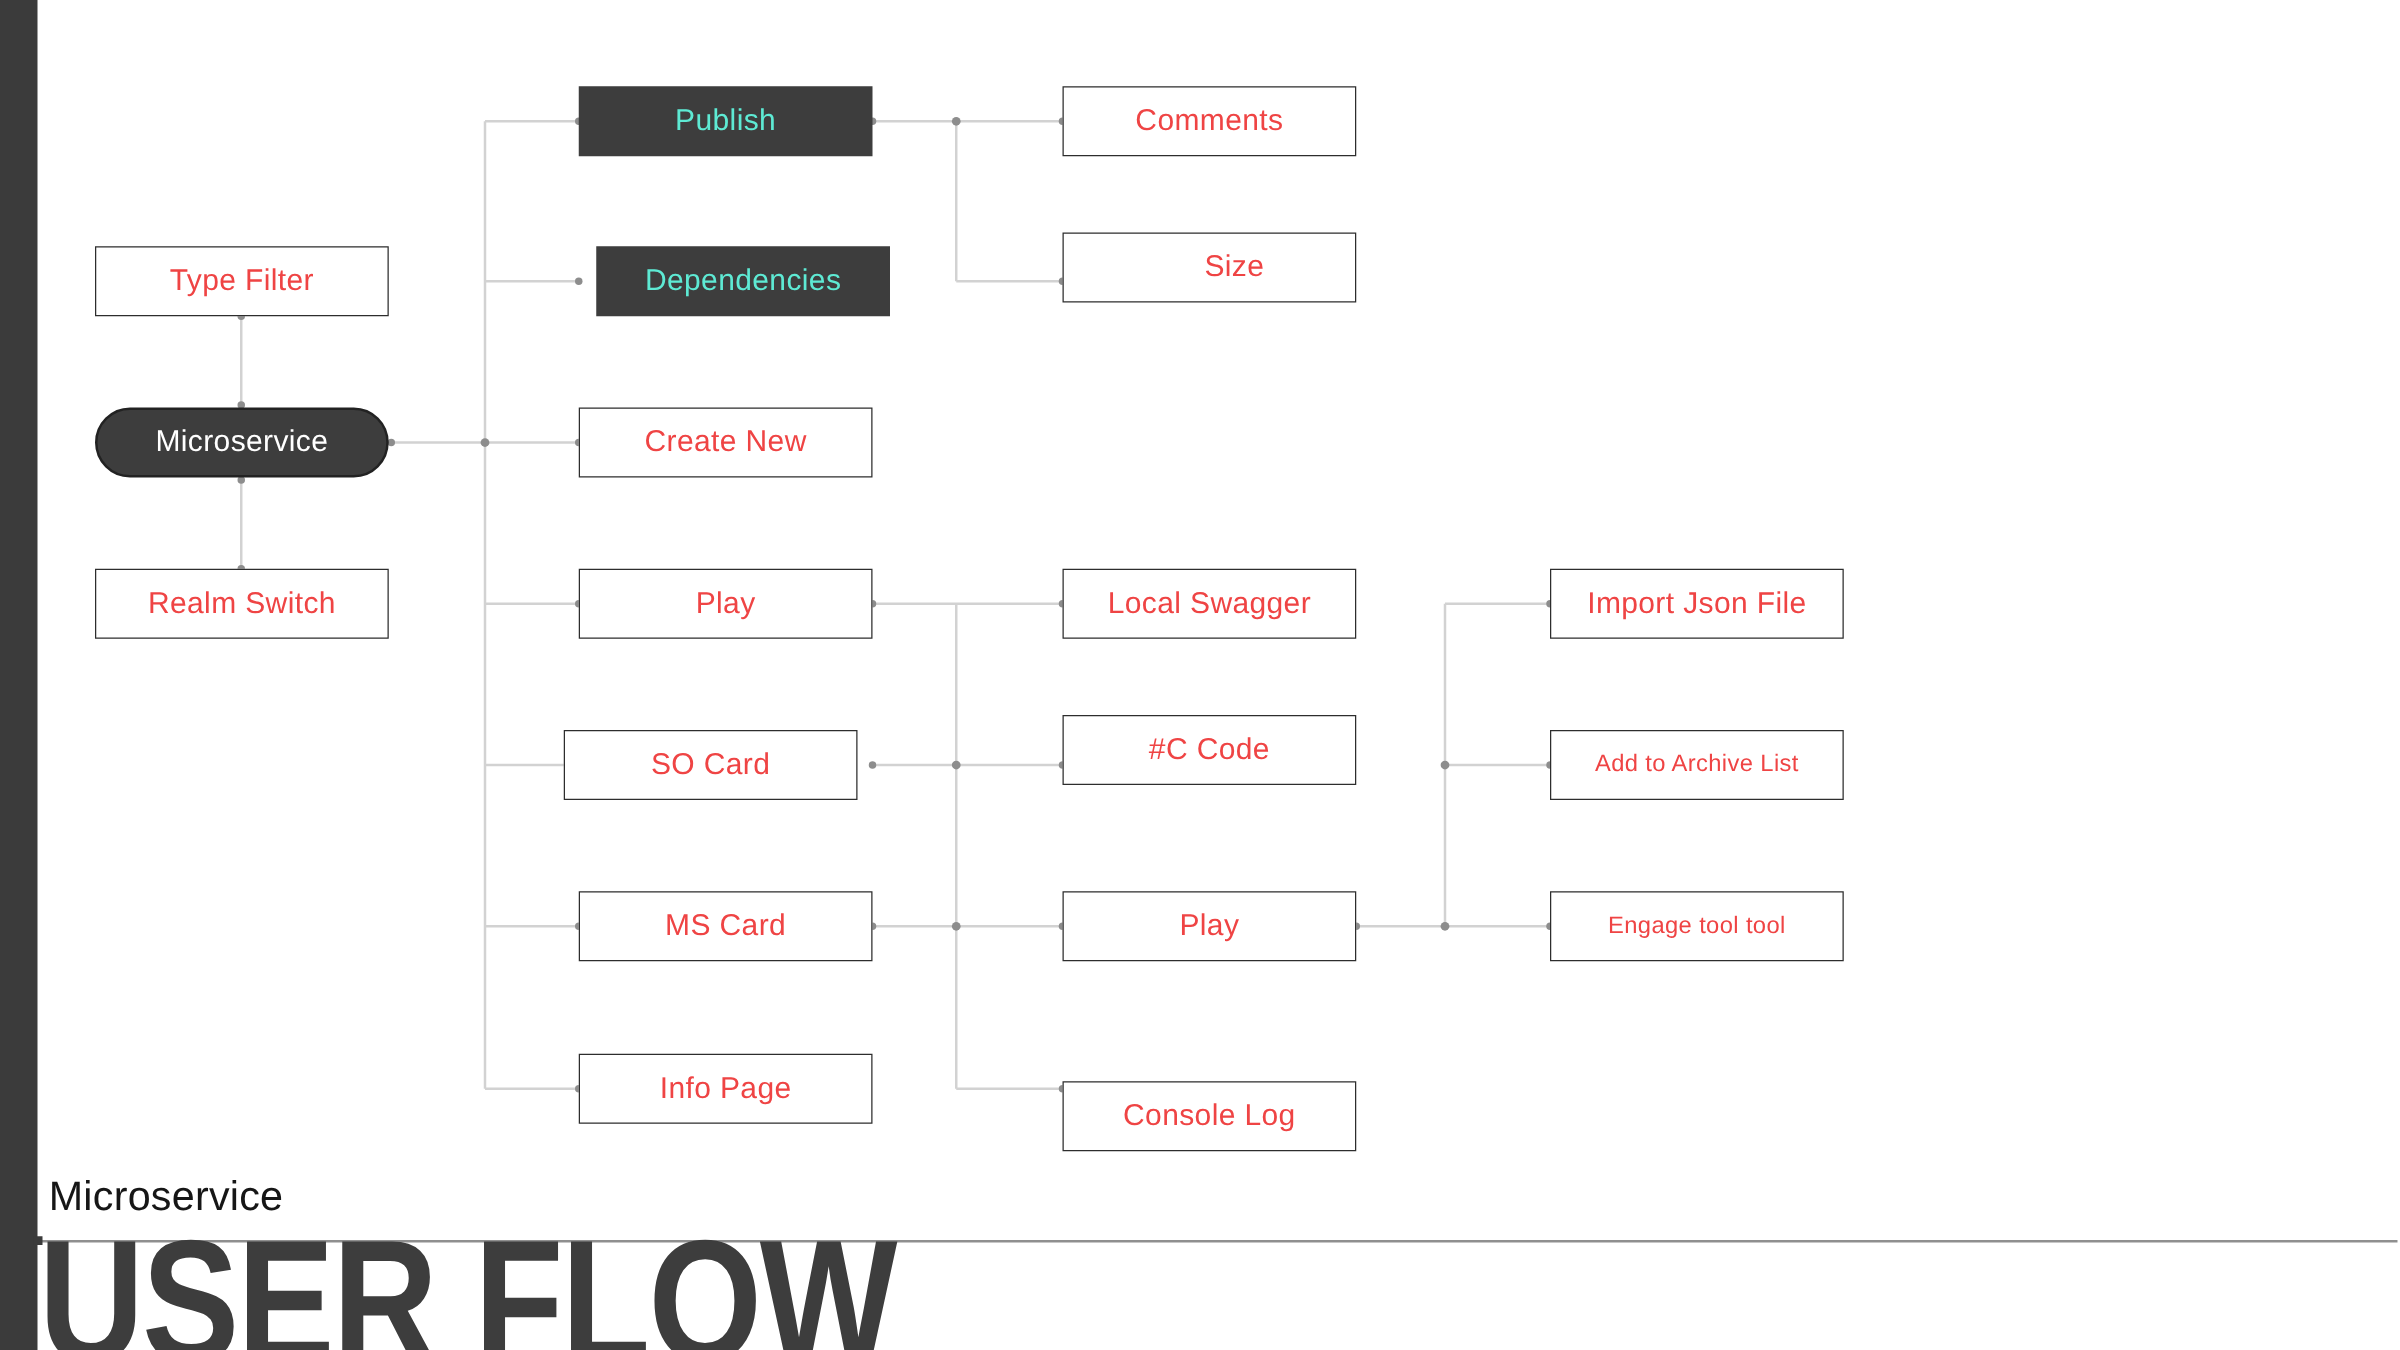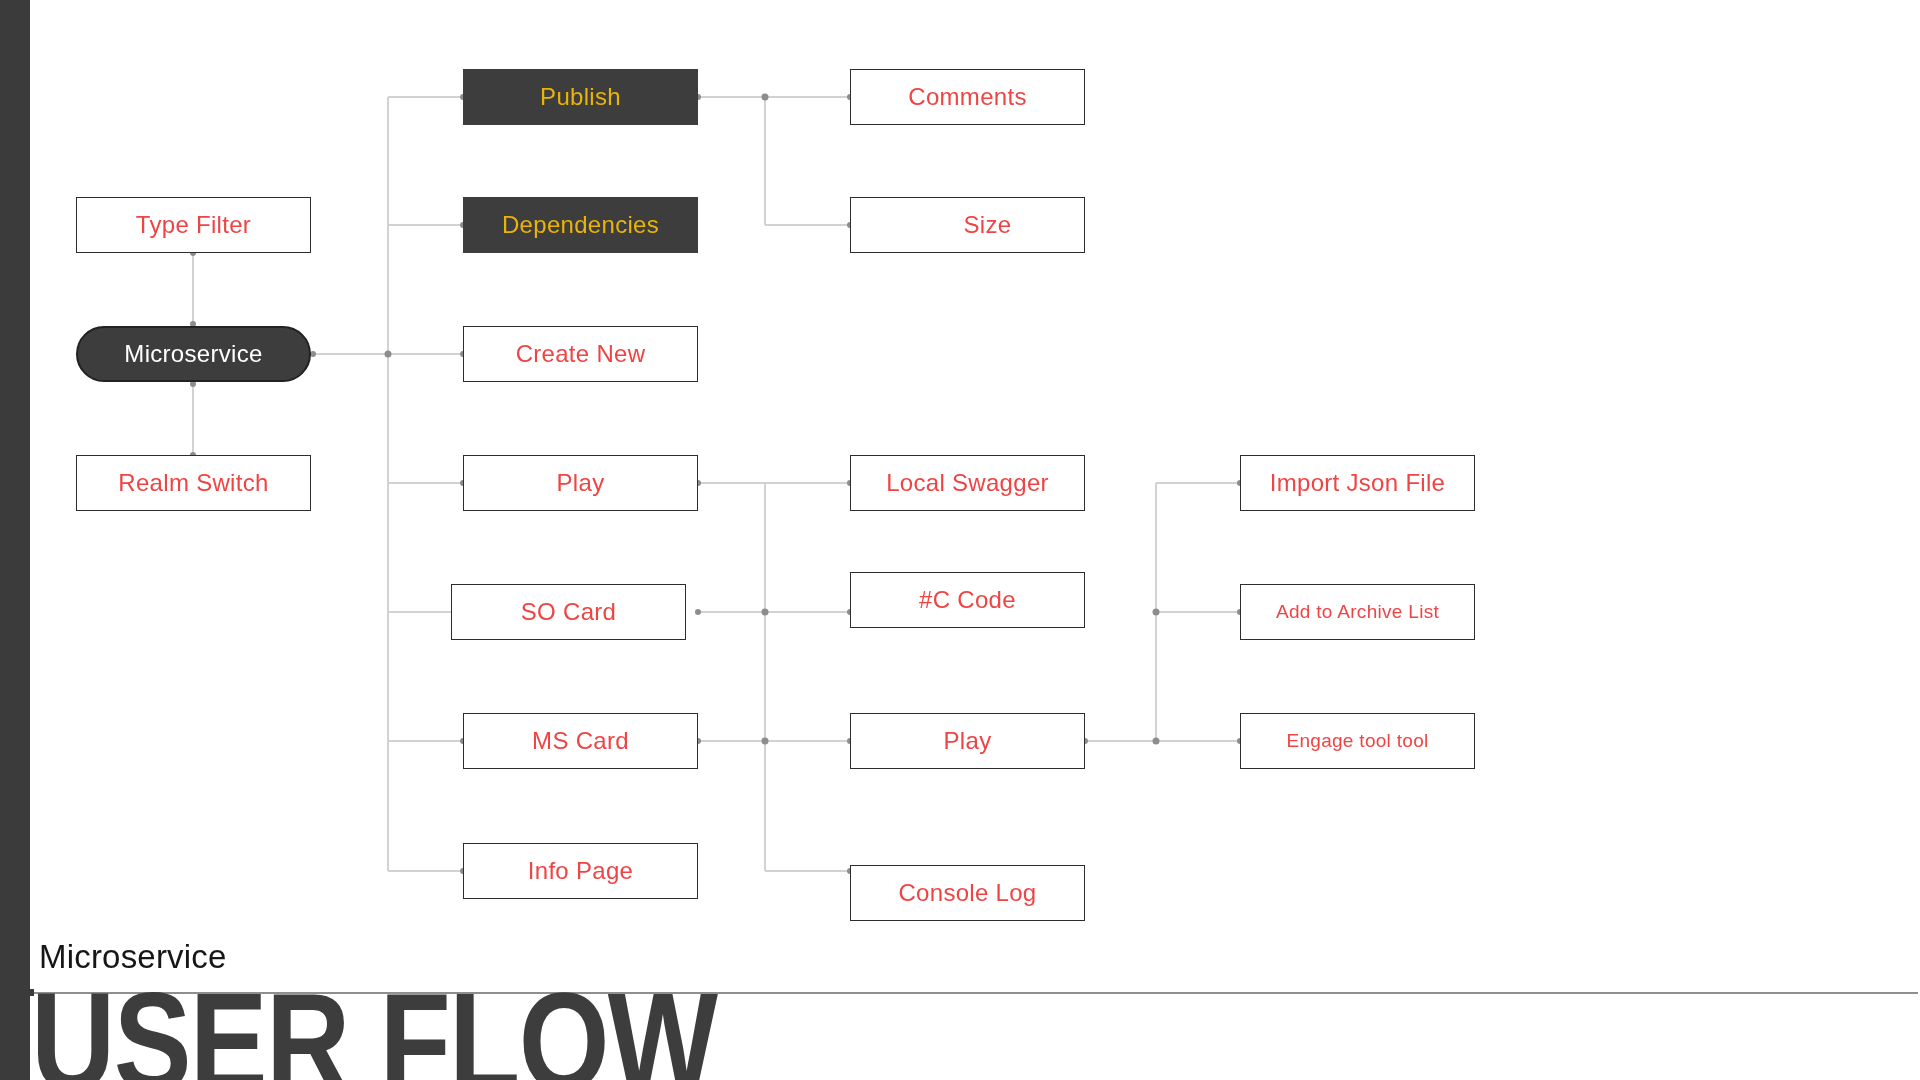--- a/index.html
+++ b/index.html
@@ -20,36 +20,36 @@
     white-space:nowrap;line-height:28px;
   }
   
   .node{
     position:absolute;width:235px;height:56px;
     display:flex;align-items:center;justify-content:center;
     background:#ffffff;border:1.5px solid #2d2d2d;box-sizing:border-box;
     font-size:24px;color:#ef4444;letter-spacing:.3px;white-space:nowrap;
     z-index:2;
   }
-  .node.dark{background:#3d3d3d;border:none;color:#eab308;}
+  .node.dark{background:#3d3d3d;border:none;color:#5eead4;}
   .node.pill{background:#3d3d3d;border:2px solid #222222;color:#ffffff;border-radius:28px;}
   .node.small-text{font-size:19px;}
   
   .pos-type-filter{left:76px;top:197px;}
   .pos-microservice{left:76px;top:326px;}
   .pos-realm-switch{left:76px;top:455px;}
   .pos-publish{left:463px;top:69px;}
-  .pos-dependencies{left:463px;top:197px;text-align:right;}
+  .pos-dependencies{left:477px;top:197px;text-align:right;}
   .pos-create-new{left:463px;top:326px;}
   .pos-play{left:463px;top:455px;}
   .pos-so-card{left:451px;top:584px;}
   .pos-ms-card{left:463px;top:713px;}
   .pos-info-page{left:463px;top:843px;}
   .pos-comments{left:850px;top:69px;}
-  .pos-size{left:850px;top:197px;padding-left:40px;}
+  .pos-size{left:850px;top:186px;padding-left:40px;}
   .pos-local-swagger{left:850px;top:455px;}
   .pos-c-code{left:850px;top:572px;}
   .pos-more{left:850px;top:713px;}
   .pos-console-log{left:850px;top:843px;margin-top:22px;}
   .pos-import-json{left:1240px;top:455px;}
   .pos-add-archive{left:1240px;top:584px;}
   .pos-engage-debug{left:1240px;top:713px;}
   
   .wires{position:absolute;left:0;top:0;z-index:1;}
   

